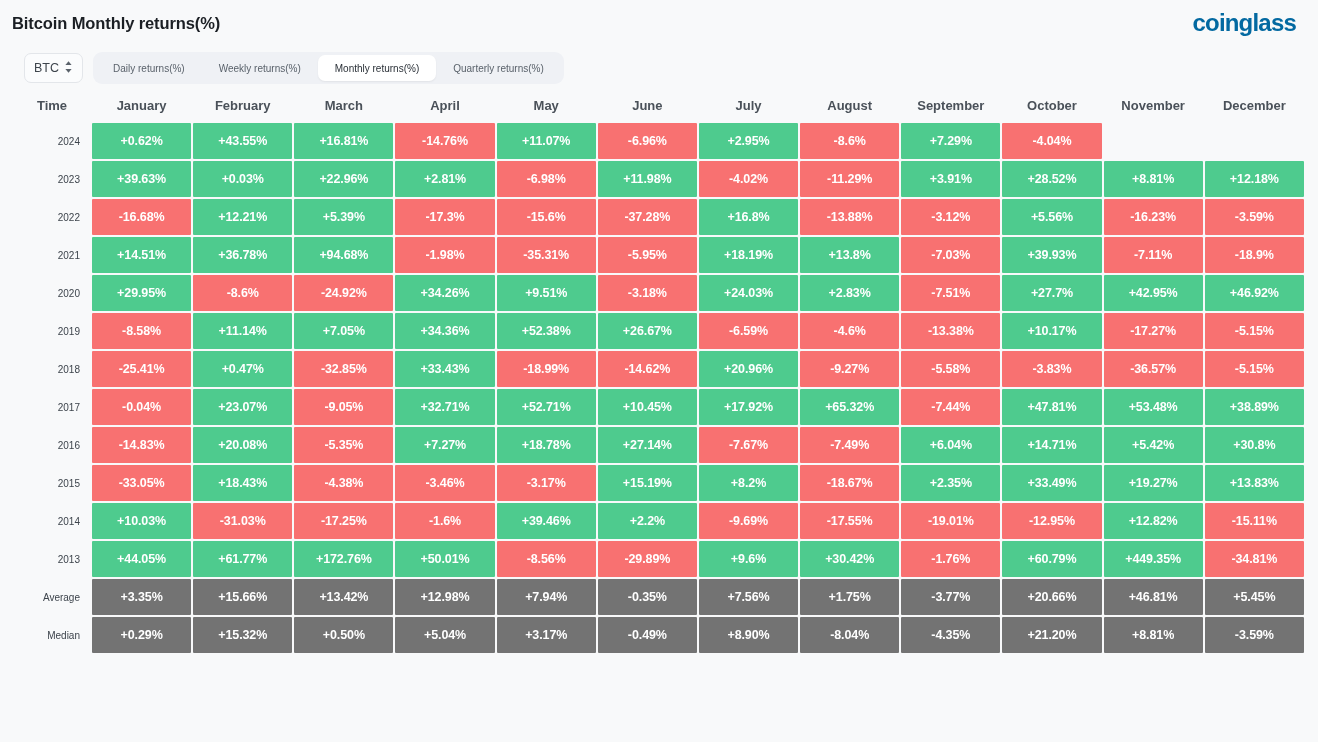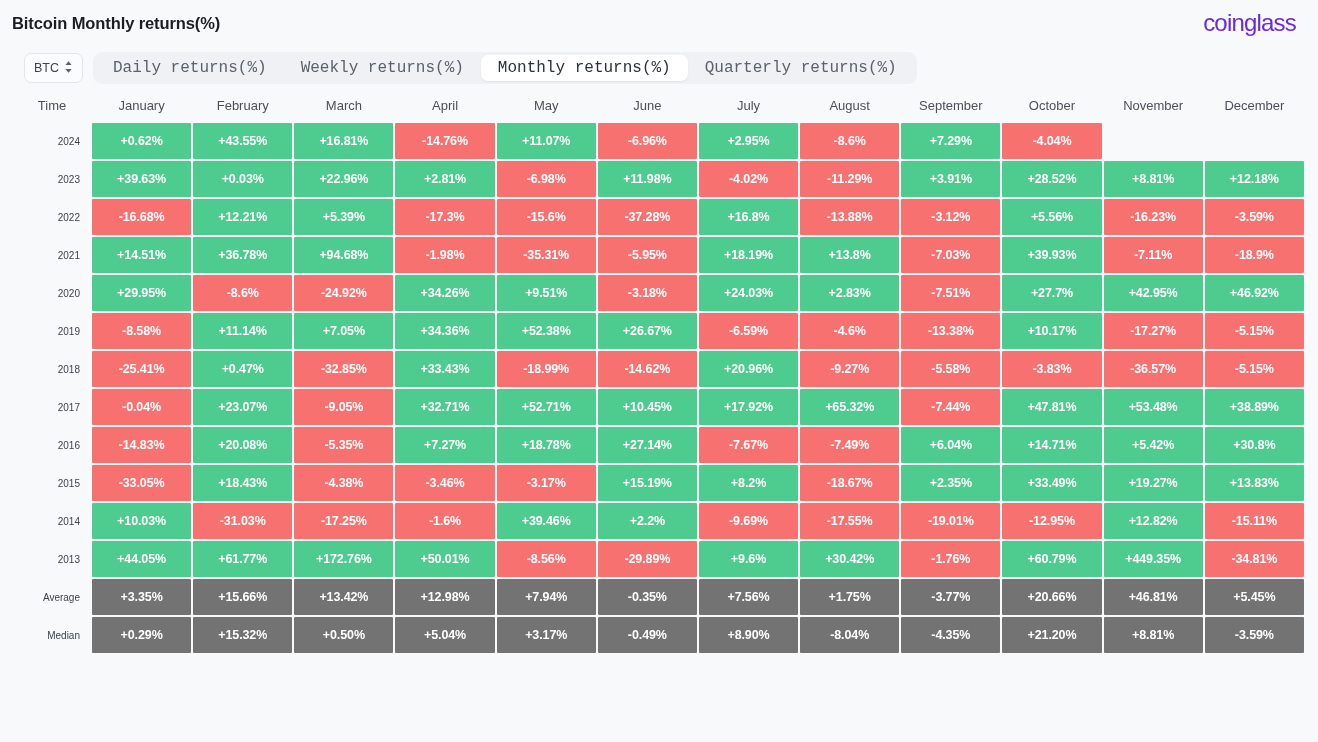--- a/index.html
+++ b/index.html
@@ -28,22 +28,22 @@
     padding: 0 14px 0 12px;
   }
   .page-title {
     font-size: 16.5px;
     font-weight: bold;
     color: #1b1f24;
     letter-spacing: -0.1px;
   }
   .brand {
     font-size: 24px;
-    font-weight: normal;
-    color: #6d28d9;
+    font-weight: bold;
+    color: #0369a1;
     letter-spacing: -0.8px;
     padding-right: 8px;
   }
 
   
   .controls {
     height: 44px;
     flex: 0 0 44px;
     display: flex;
     align-items: center;
@@ -75,26 +75,25 @@
     align-items: center;
     padding: 3px;
     gap: 0;
   }
   .tab {
     height: 26px;
     padding: 0 17px;
     display: flex;
     align-items: center;
     justify-content: center;
-    font-size: 16px;
+    font-size: 10px;
     color: #5a626b;
     border-radius: 7px;
     cursor: pointer;
     white-space: nowrap;
-    font-family: Liberation Mono, monospace;
   }
   .tab.active {
     background: #ffffff;
     color: #2b3138;
     box-shadow: 0 1px 2px rgba(0,0,0,0.06);
   }
 
   
   .table-wrap {
     flex: 1 1 auto;
@@ -106,21 +105,21 @@
     border-collapse: separate;
     border-spacing: 2px 2px;
     table-layout: fixed;
   }
   table.returns th.time-col,
   table.returns td.time-col {
     width: 76px;
   }
   table.returns th {
     font-size: 13px;
-    font-weight: normal;
+    font-weight: bold;
     color: #4a5159;
     padding: 6px 0 8px 0;
     text-align: center;
     background: transparent;
   }
   table.returns td.time-col {
     font-size: 10px;
     color: #3d444c;
     text-align: right;
     padding-right: 10px;

